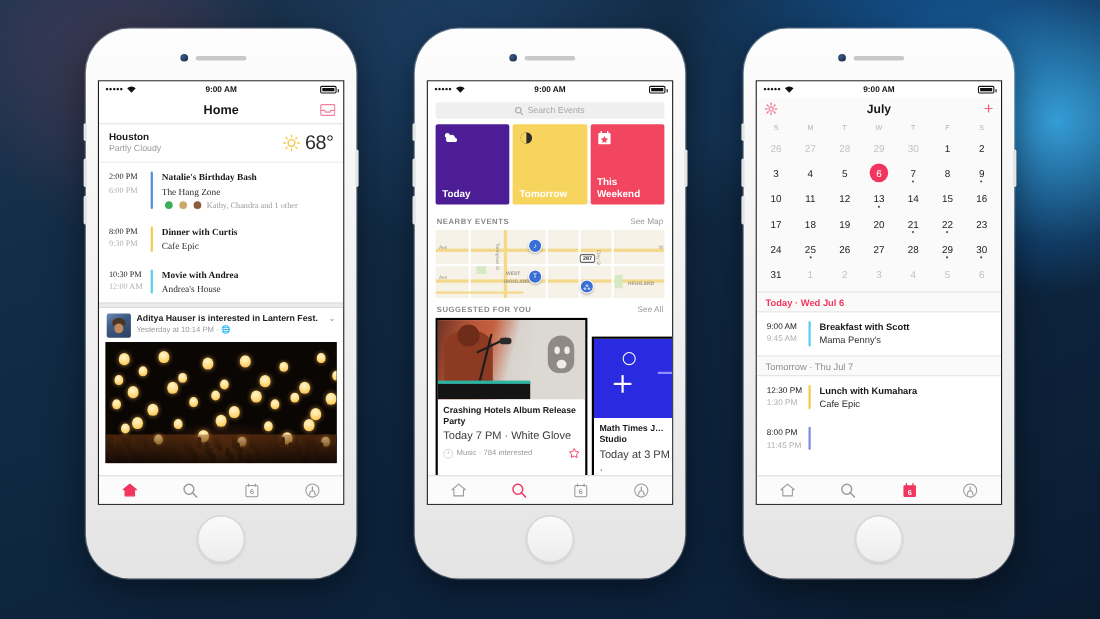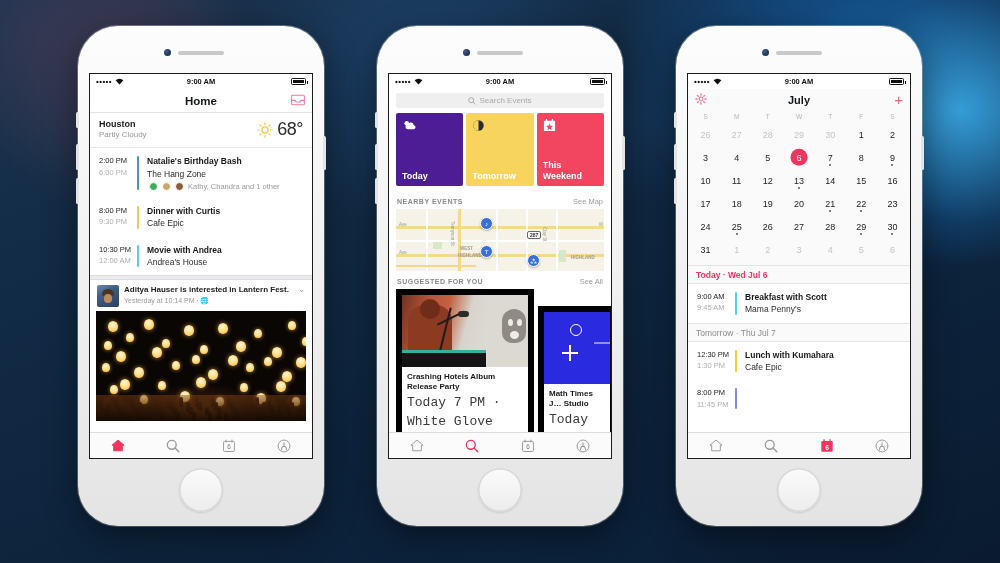--- a/index.html
+++ b/index.html
@@ -77,21 +77,21 @@
              border-bottom:1px solid #e2e2e2; background:#fff; }
   .navbar1 .title { font-size:11.5px; font-weight:bold; color:#14171a; }
   .inbox-ic { position:absolute; right:7px; top:5px; width:14px; height:12px; }
 
   .weather-row { display:flex; align-items:center; padding:6px 9px 7px; border-bottom:1px solid #e7e7e7; }
   .w-city { font-size:9px; font-weight:bold; color:#1a1a1a; line-height:1.25; }
   .w-cond { font-size:8px; color:#9a9a9a; line-height:1.25; }
   .w-right { margin-left:auto; display:flex; align-items:center; gap:4px; }
   .w-temp { font-size:18px; color:#2b2b2b; letter-spacing:-0.5px; }
 
-  .ev-list { background:#fff; }
+  .ev-list { background:#fff;font-family:Liberation Serif, serif; }
   .ev-row { display:flex; padding:7px 9px 7px; }
   .ev-times { width:36px; flex:0 0 36px; }
   .ev-t1 { font-size:7.5px; color:#222; line-height:1.5; }
   .ev-t2 { font-size:7.5px; color:#b0b0b0; line-height:1.5; }
   .ev-bar { width:2px; border-radius:1px; margin:1px 8px 1px 2px; flex:0 0 2px; }
   .ev-body { flex:1; min-width:0; }
   .ev-title { font-size:8.5px; font-weight:bold; color:#18191a; line-height:1.45; }
   .ev-place { font-size:8.5px; color:#2e2e2e; line-height:1.45; }
   .ev-att { display:flex; align-items:center; gap:2px; margin-top:2px; }
   .av { width:9px; height:9px; border-radius:50%; border:1px solid #fff; }
@@ -132,28 +132,28 @@
   .mroad.y { background:#f4d98b; }
   .mlabel { position:absolute; font-size:4.5px; color:#9a9a8a; }
   .mlabel.v { writing-mode:vertical-rl; }
   .pin { position:absolute; width:13px; height:13px; border-radius:50%; background:#3b6fd4;
          border:1.5px solid #fff; display:flex; align-items:center; justify-content:center;
          color:#fff; font-size:6px; box-shadow:0 1px 2px rgba(0,0,0,0.25); }
   .shield { position:absolute; background:#fff; border:1px solid #666; border-radius:2px;
             font-size:5px; padding:0 2px; color:#333; font-weight:bold; }
   .green { position:absolute; background:#d7e8c4; }
   .sugg { display:flex; gap:4px; padding:0 7px; }
-  .scard { width:138px; flex:0 0 138px; border:6px solid #000000; border-radius:0; overflow:hidden; background:#fff; }
+  .scard { width:138px; flex:0 0 138px; border:2px solid #000000; border-radius:0; overflow:hidden; background:#fff; }
   .scard.b { width:78px; flex:0 0 78px;margin-top:17px; }
   .simg { height:72px; position:relative; overflow:hidden; }
   .simg.concert { background:linear-gradient(105deg,#6f3322 0%,#b8553a 20%,#c4603f 34%,#d8d3cd 50%,#e7e4df 100%); }
   .simg.blue { background:#2a2ae0; }
   .scard .sbody { padding:5px 5px 4px; }
   .stitle { font-size:8px; font-weight:bold; color:#18191a; line-height:1.3; }
-  .smeta { font-size:13px; color:#3a3a3a; line-height:1.45; margin-top:1px;font-family:Liberation Mono, monospace; }
+  .smeta { font-size:10px; color:#3a3a3a; line-height:1.45; margin-top:1px; }
   .sfoot { display:flex; align-items:center; gap:3px; margin-top:3px; }
   .sfoot .cat-ic { width:9px; height:9px; border-radius:50%; border:1px solid #ddd;
                    display:flex; align-items:center; justify-content:center; font-size:5px; color:#999; }
   .sfoot .txt { font-size:7px; color:#9a9a9a; }
   .sfoot .star { margin-left:auto; }
 
   
   .cal-nav { height:22px; display:flex; align-items:center; justify-content:center;
              position:relative; background:#fafafa; }
   .cal-nav .m { font-size:11px; font-weight:bold; color:#14171a; }

